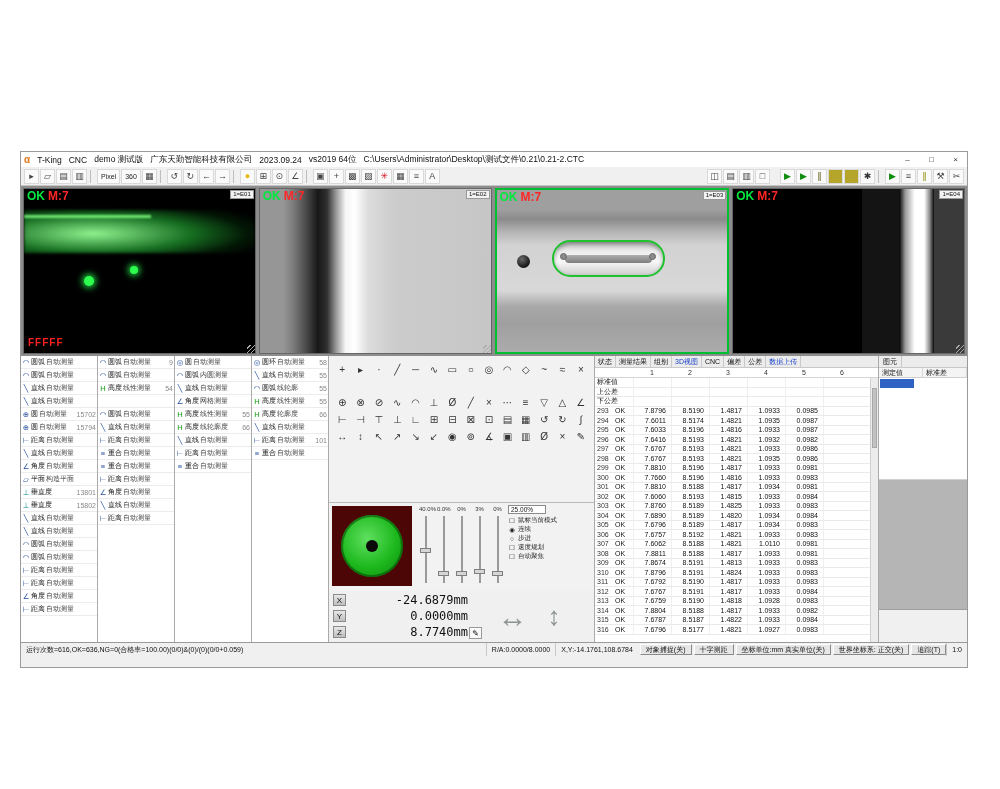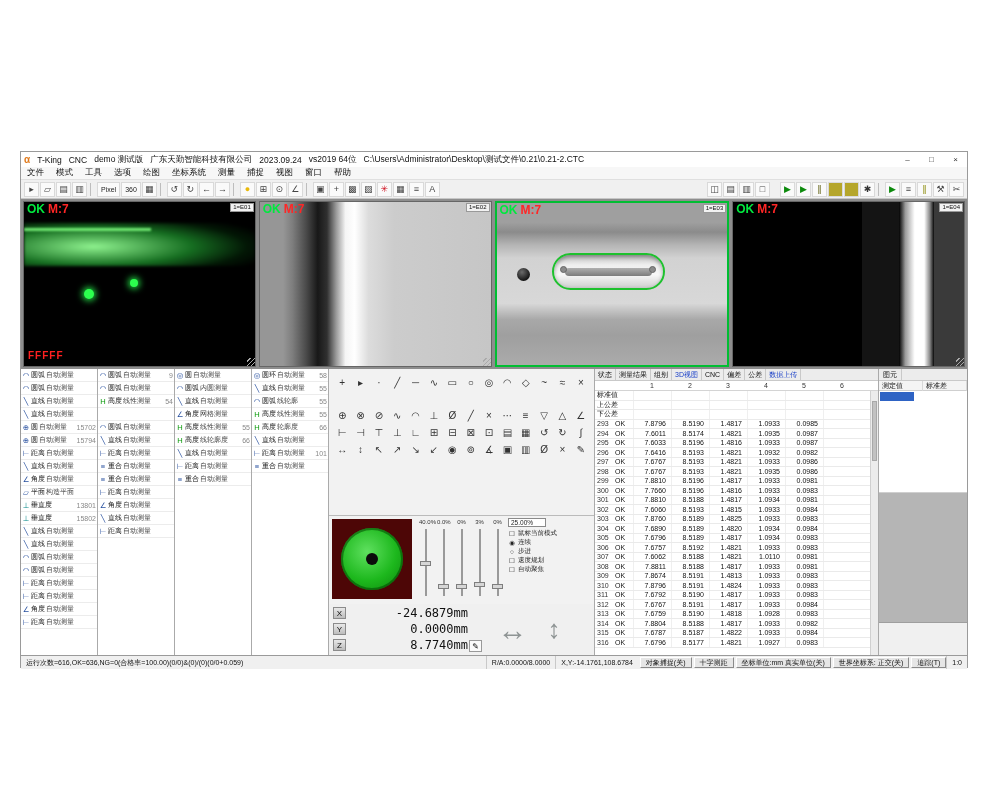--- a/index.html
+++ b/index.html
@@ -154,34 +154,20 @@
       <span>广东天勤智能科技有限公司</span>
       <span>2023.09.24</span>
       <span>vs2019 64位</span>
       <span>C:\Users\Administrator\Desktop\测试文件\0.21\0.21-2.CTC</span>
       <span class="tspacer"></span>
       <span class="wbtn">–</span>
       <span class="wbtn">□</span>
       <span class="wbtn">×</span>
     </div>
 
-    <div class="menubar">
-
-    <span class="menuitem">文件</span>
-        <span class="menuitem">模式</span>
-        <span class="menuitem">工具</span>
-        <span class="menuitem">选项</span>
-        <span class="menuitem">绘图</span>
-        <span class="menuitem">坐标系统</span>
-        <span class="menuitem">测量</span>
-        <span class="menuitem">捕捉</span>
-        <span class="menuitem">视图</span>
-        <span class="menuitem">窗口</span>
-        <span class="menuitem">帮助</span>
-      </div>
 
     <div class="toolbar">
       <div class="tgroup">
 
       <span class="tbtn">▸</span>
           <span class="tbtn">▱</span>
           <span class="tbtn">▤</span>
           <span class="tbtn">▥</span>
           <span class="tbtn sep"></span>
           <span class="tbtn text">Pixel</span>

